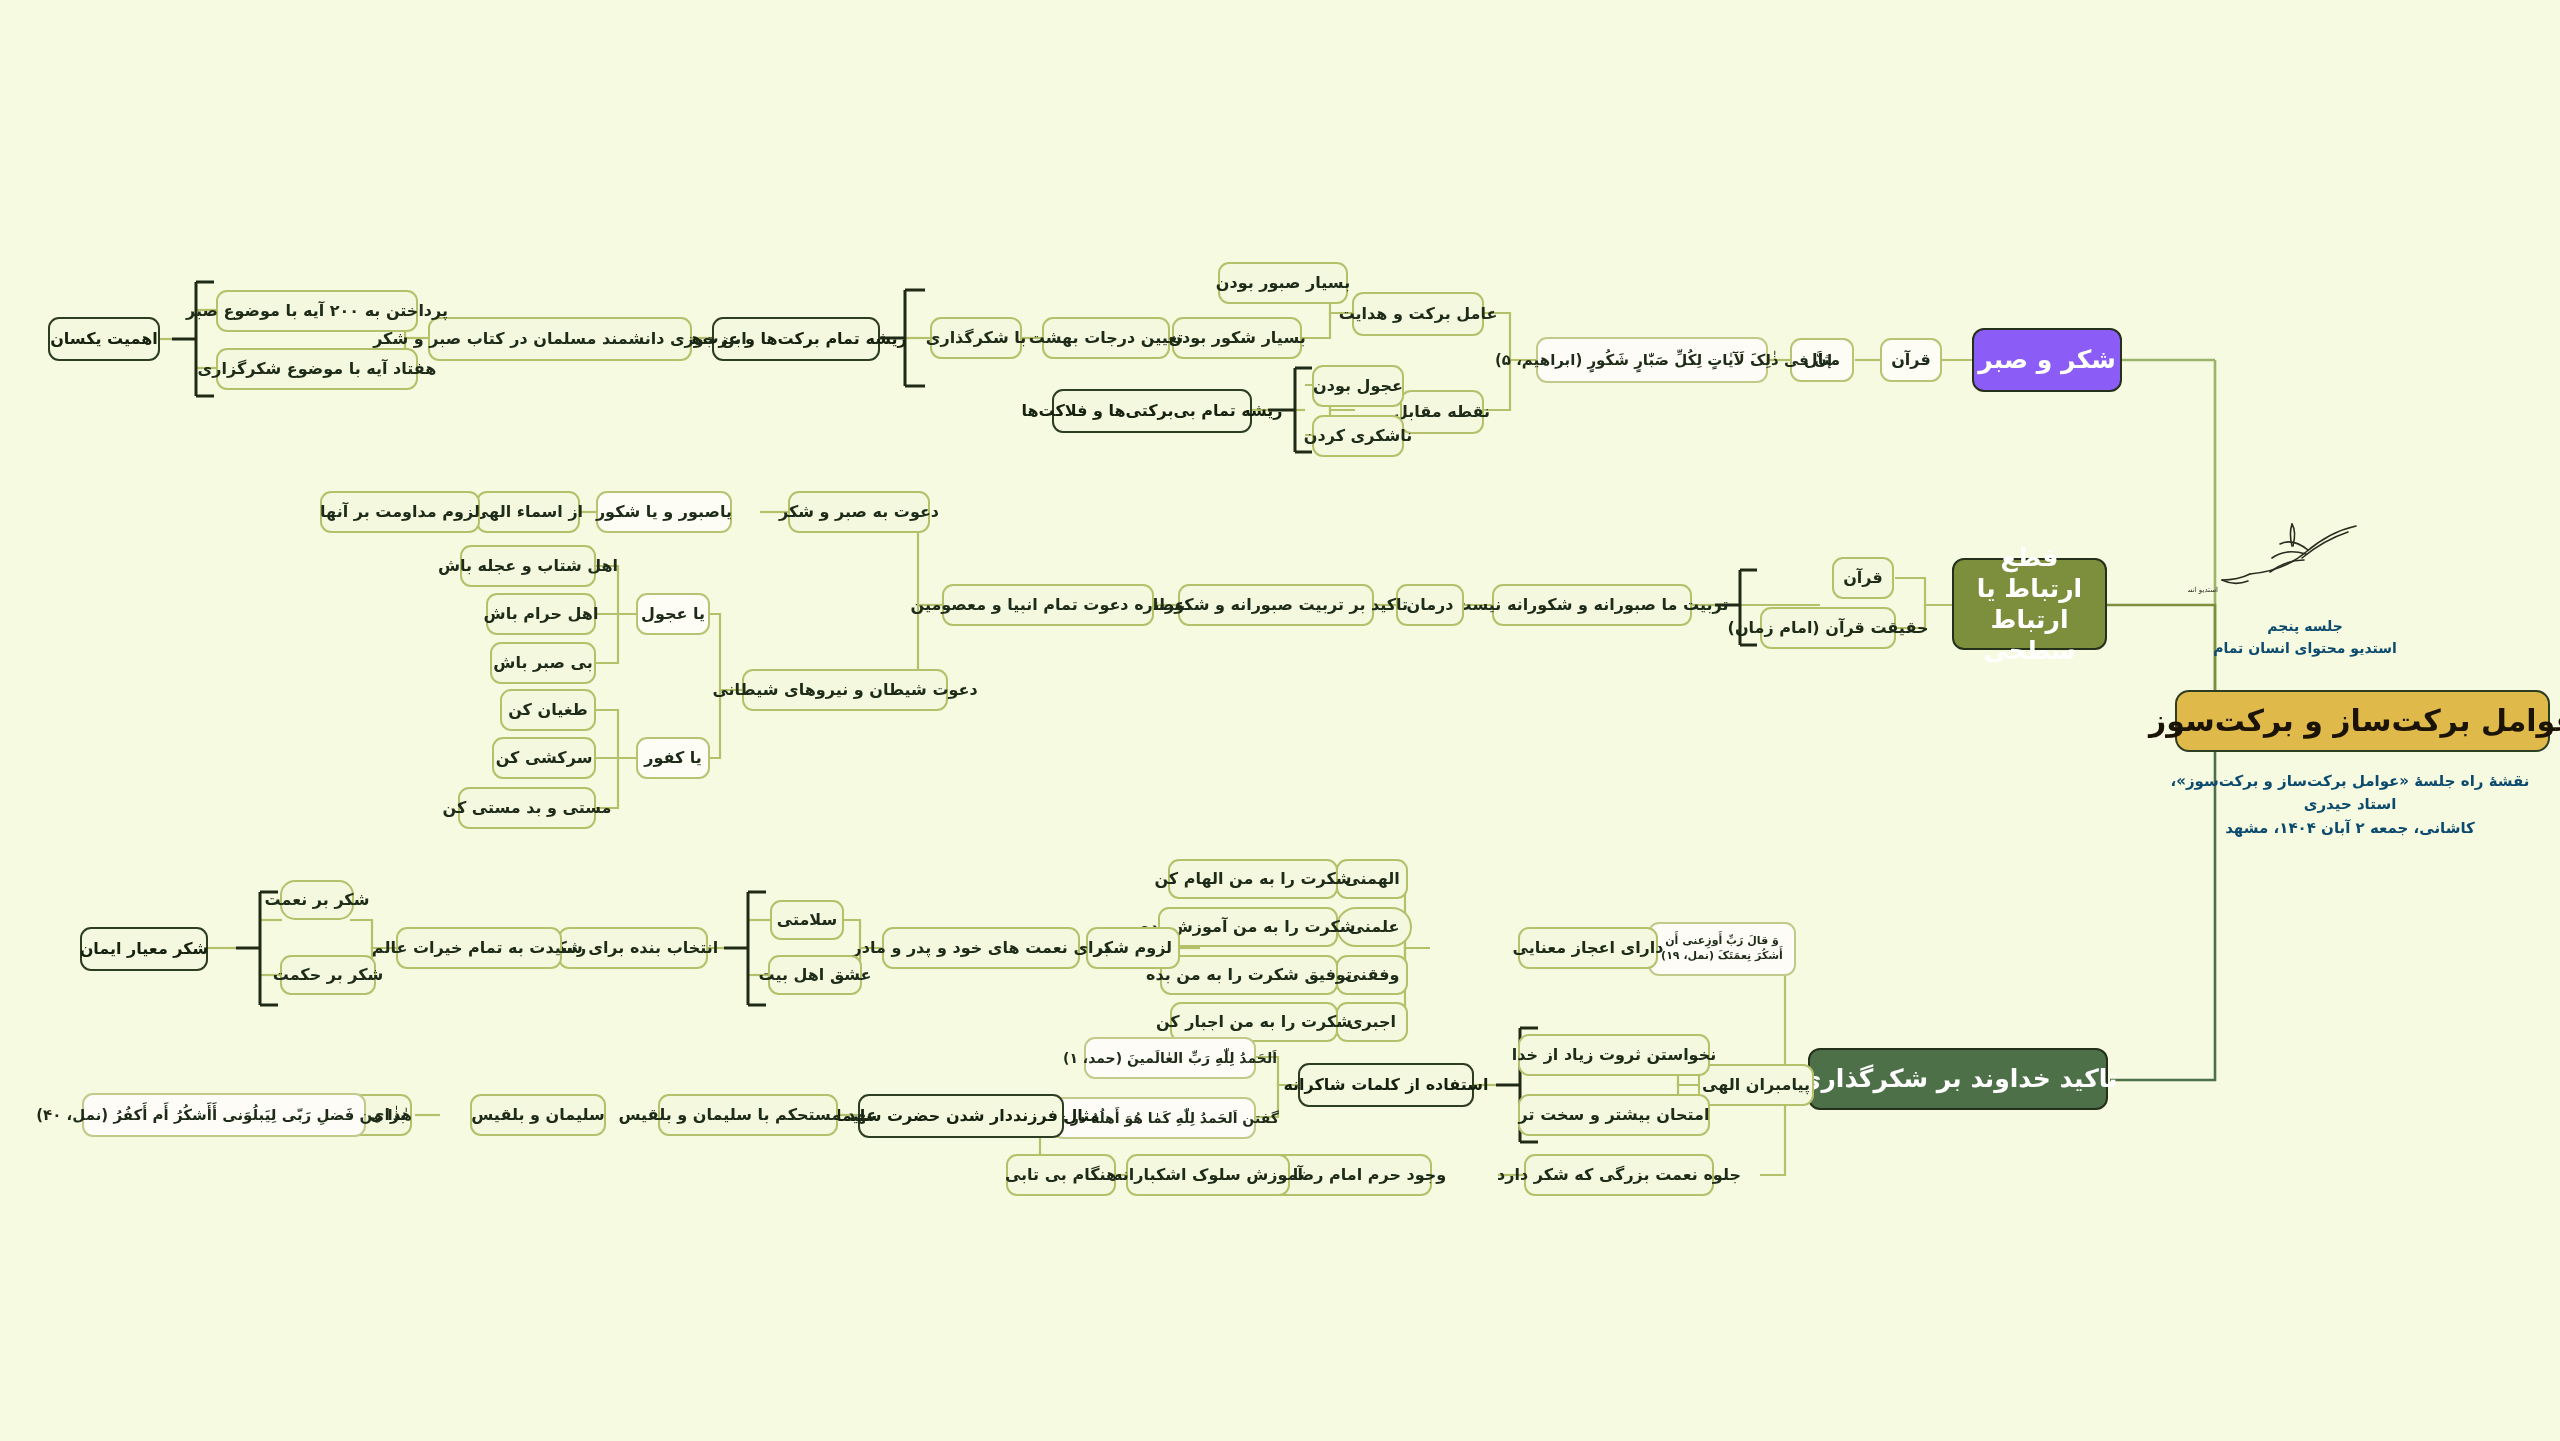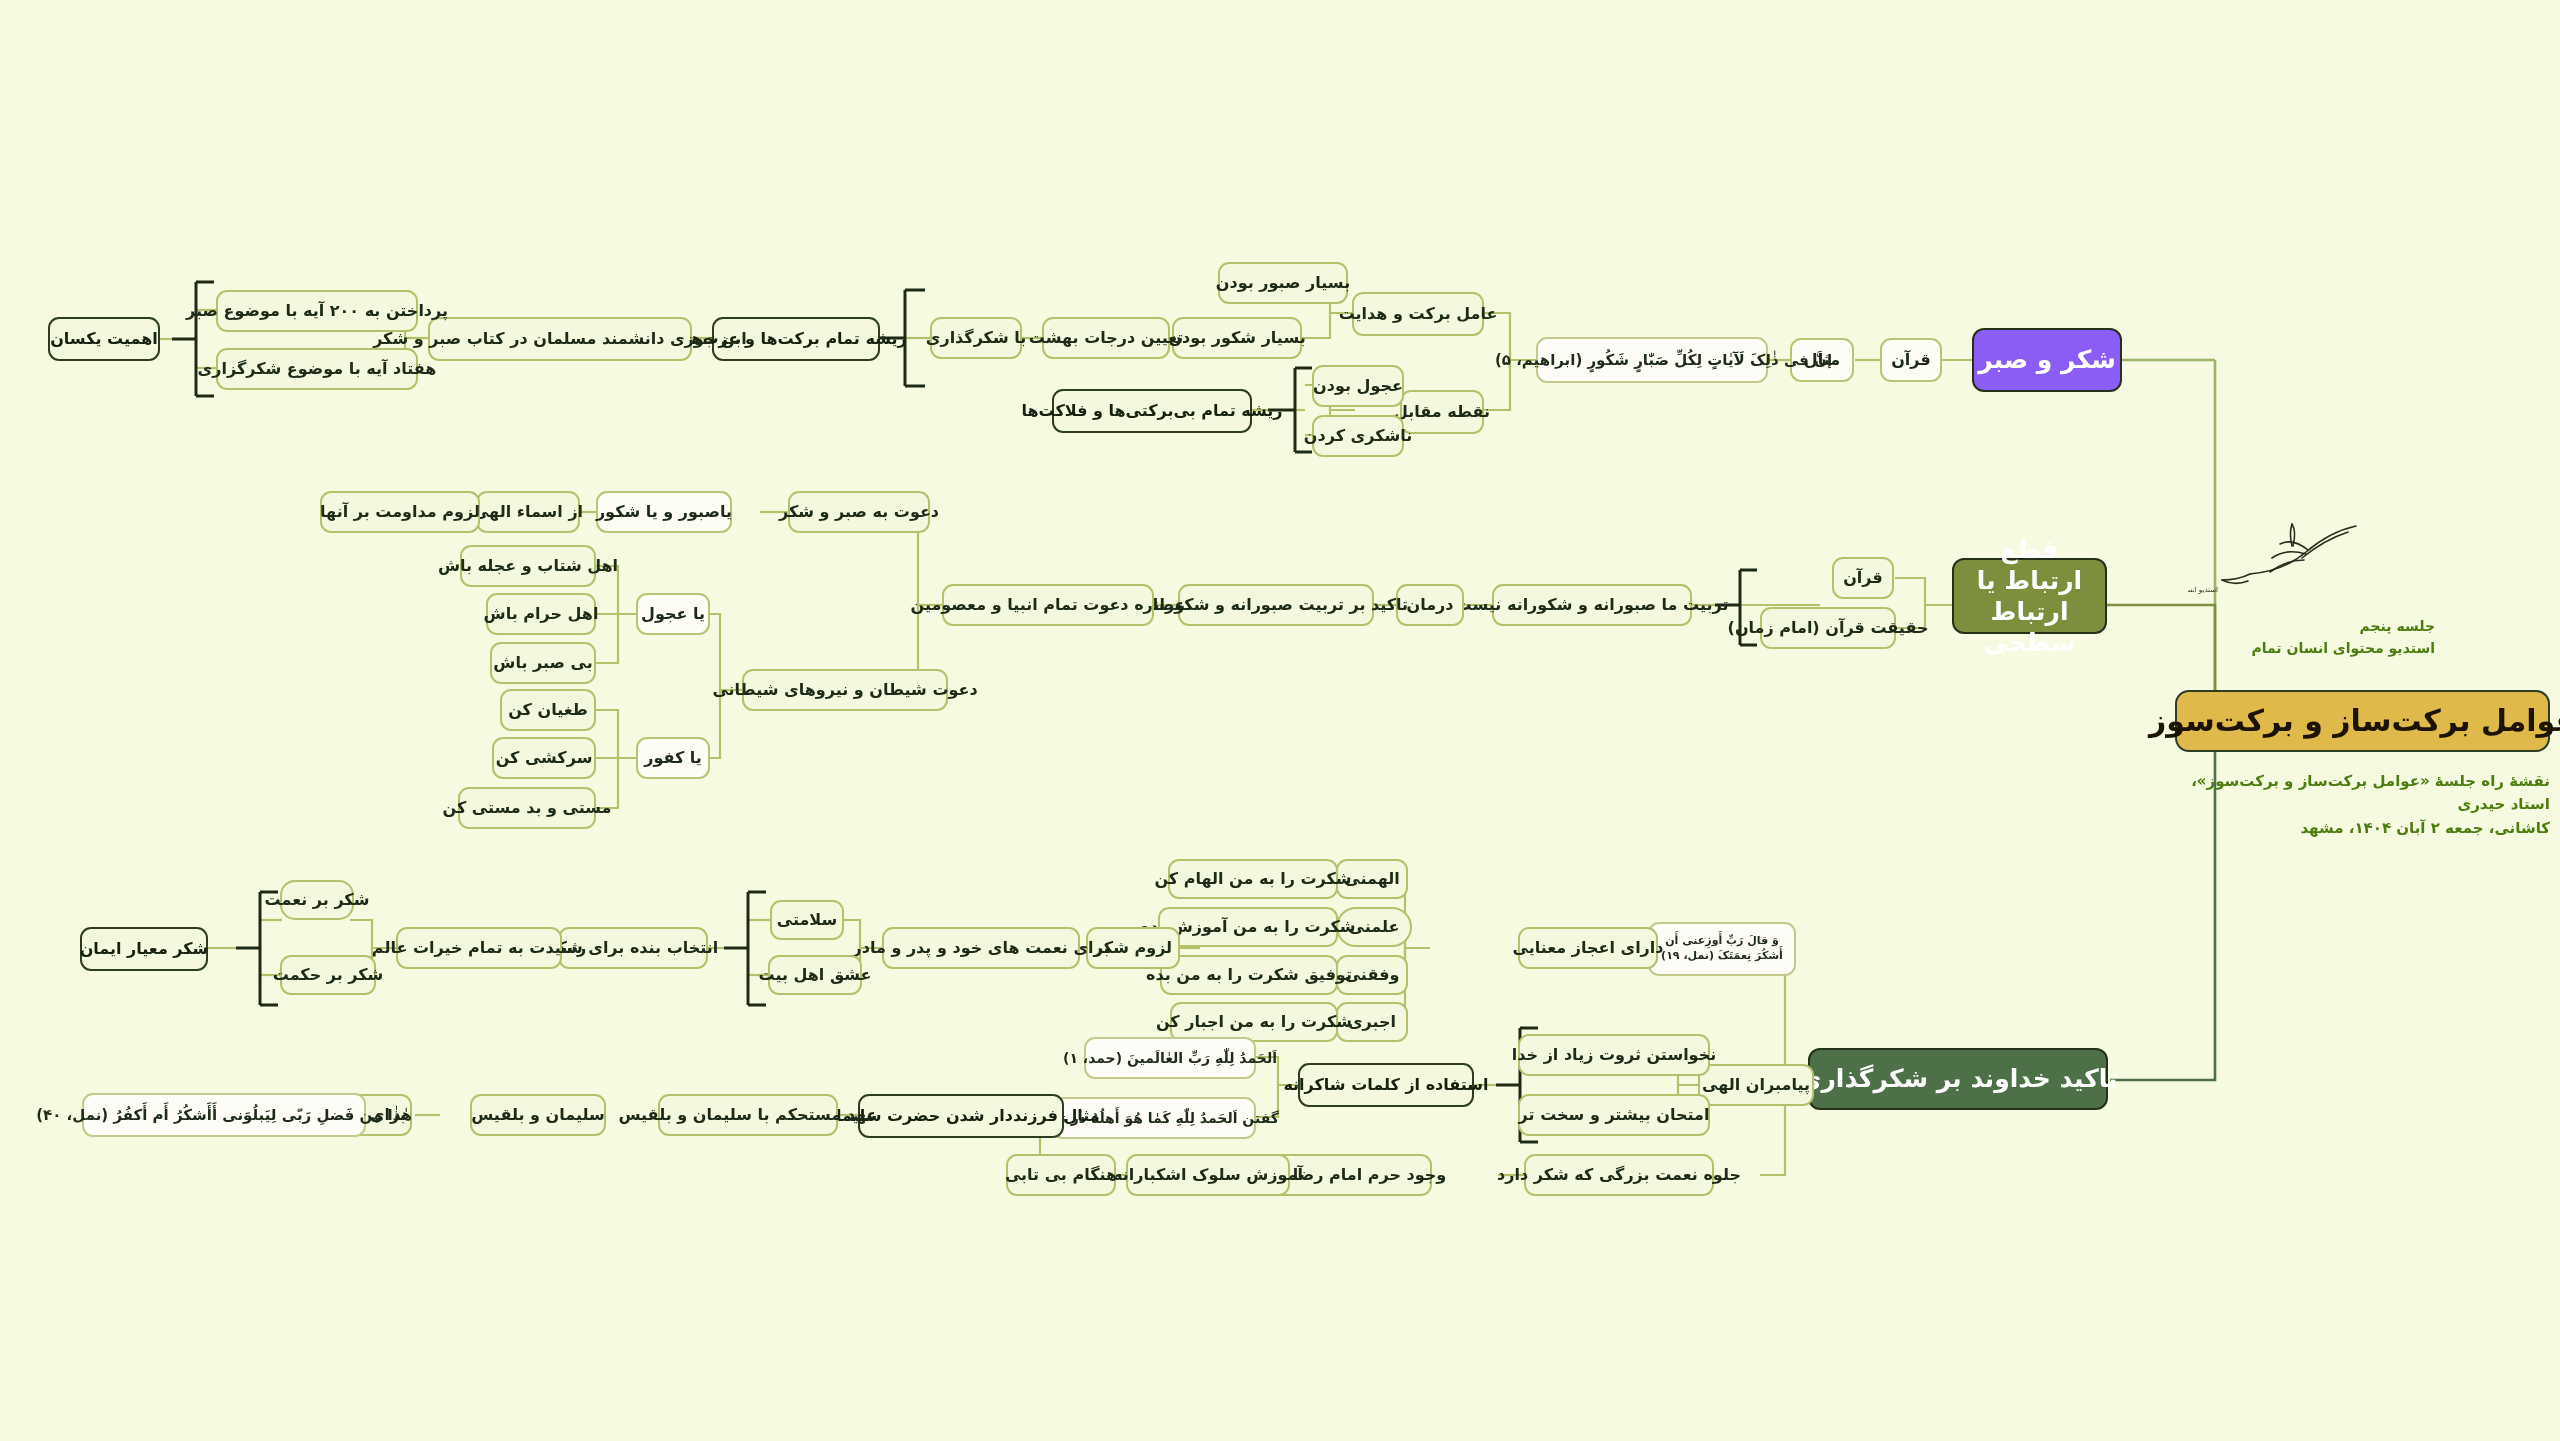--- a/index.html
+++ b/index.html
@@ -81,21 +81,22 @@
     background: #4e7049;
     border: 2.5px solid #24301a;
     color: #ffffff;
     font-size: 25px;
     border-radius: 12px;
   }
 
   .caption {
     position: absolute;
     direction: rtl;
-    color: #4d7c0f;
+    text-align: center;
+    color: #0c4a6e;
     font-weight: bold;
     z-index: 6;
   }
   #sub-caption { font-size: 15px; line-height: 1.55; }
   #studio-caption { font-size: 14px; line-height: 1.6; }
   #logo {
     position: absolute;
     z-index: 6;
   }
 </style>
@@ -288,21 +289,21 @@
     <div>جلسه پنجم</div>
     <div>استدیو محتوای انسان تمام</div>
   </div>
   <div class="caption" id="sub-caption" style="left:2150px; top:770px; width:400px;">
     <div>نقشهٔ راه جلسهٔ «عوامل برکت‌ساز و برکت‌سوز»، استاد حیدری</div>
     <div>کاشانی، جمعه ۲ آبان ۱۴۰۴، مشهد</div>
   </div>
 
   <div class="node branch-a" style="left:1972px; top:328px; width:150px; height:64px;">شکر و صبر</div>
 
-  <div class="node branch-b" style="left:1952px; top:558px; width:155px; height:76px;">قطع ارتباط یا ارتباط سطحی</div>
+  <div class="node branch-b" style="left:1952px; top:558px; width:155px; height:92px;">قطع ارتباط یا ارتباط سطحی</div>
 
   <div class="node branch-c" style="left:1808px; top:1048px; width:300px; height:62px;">تاکید خداوند بر شکرگذاری</div>
 
   <div class="node plain" style="left:1880px; top:338px; width:62px; height:44px;">قرآن</div>
   <div class="node plain" style="left:1790px; top:338px; width:64px; height:44px;">مثال</div>
   <div class="node quote" style="left:1536px; top:337px; width:232px; height:46px;padding-left:33px;">إنَّ فی ذٰلِکَ لَآیٰاتٍ لِکُلِّ صَبّٰارٍ شَکُورٍ (ابراهیم، ۵)</div>
 
   <div class="node leafy" style="left:1352px; top:292px; width:132px; height:44px;">عامل برکت و هدایت</div>
   <div class="node leafy" style="left:1400px; top:390px; width:84px; height:44px;">نقطه مقابل</div>
 

